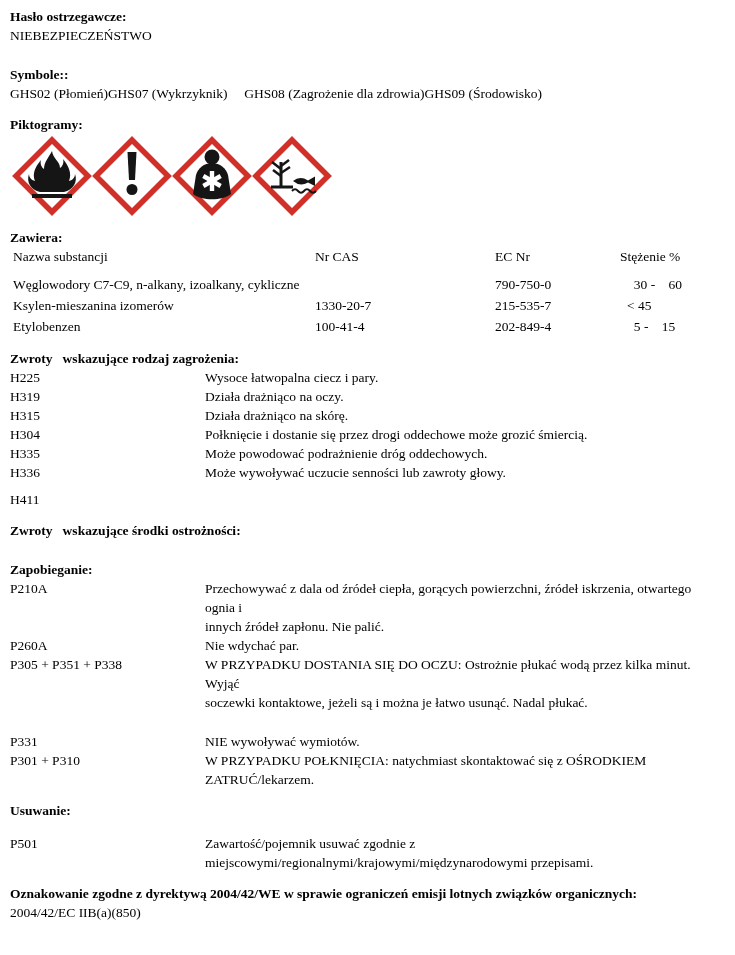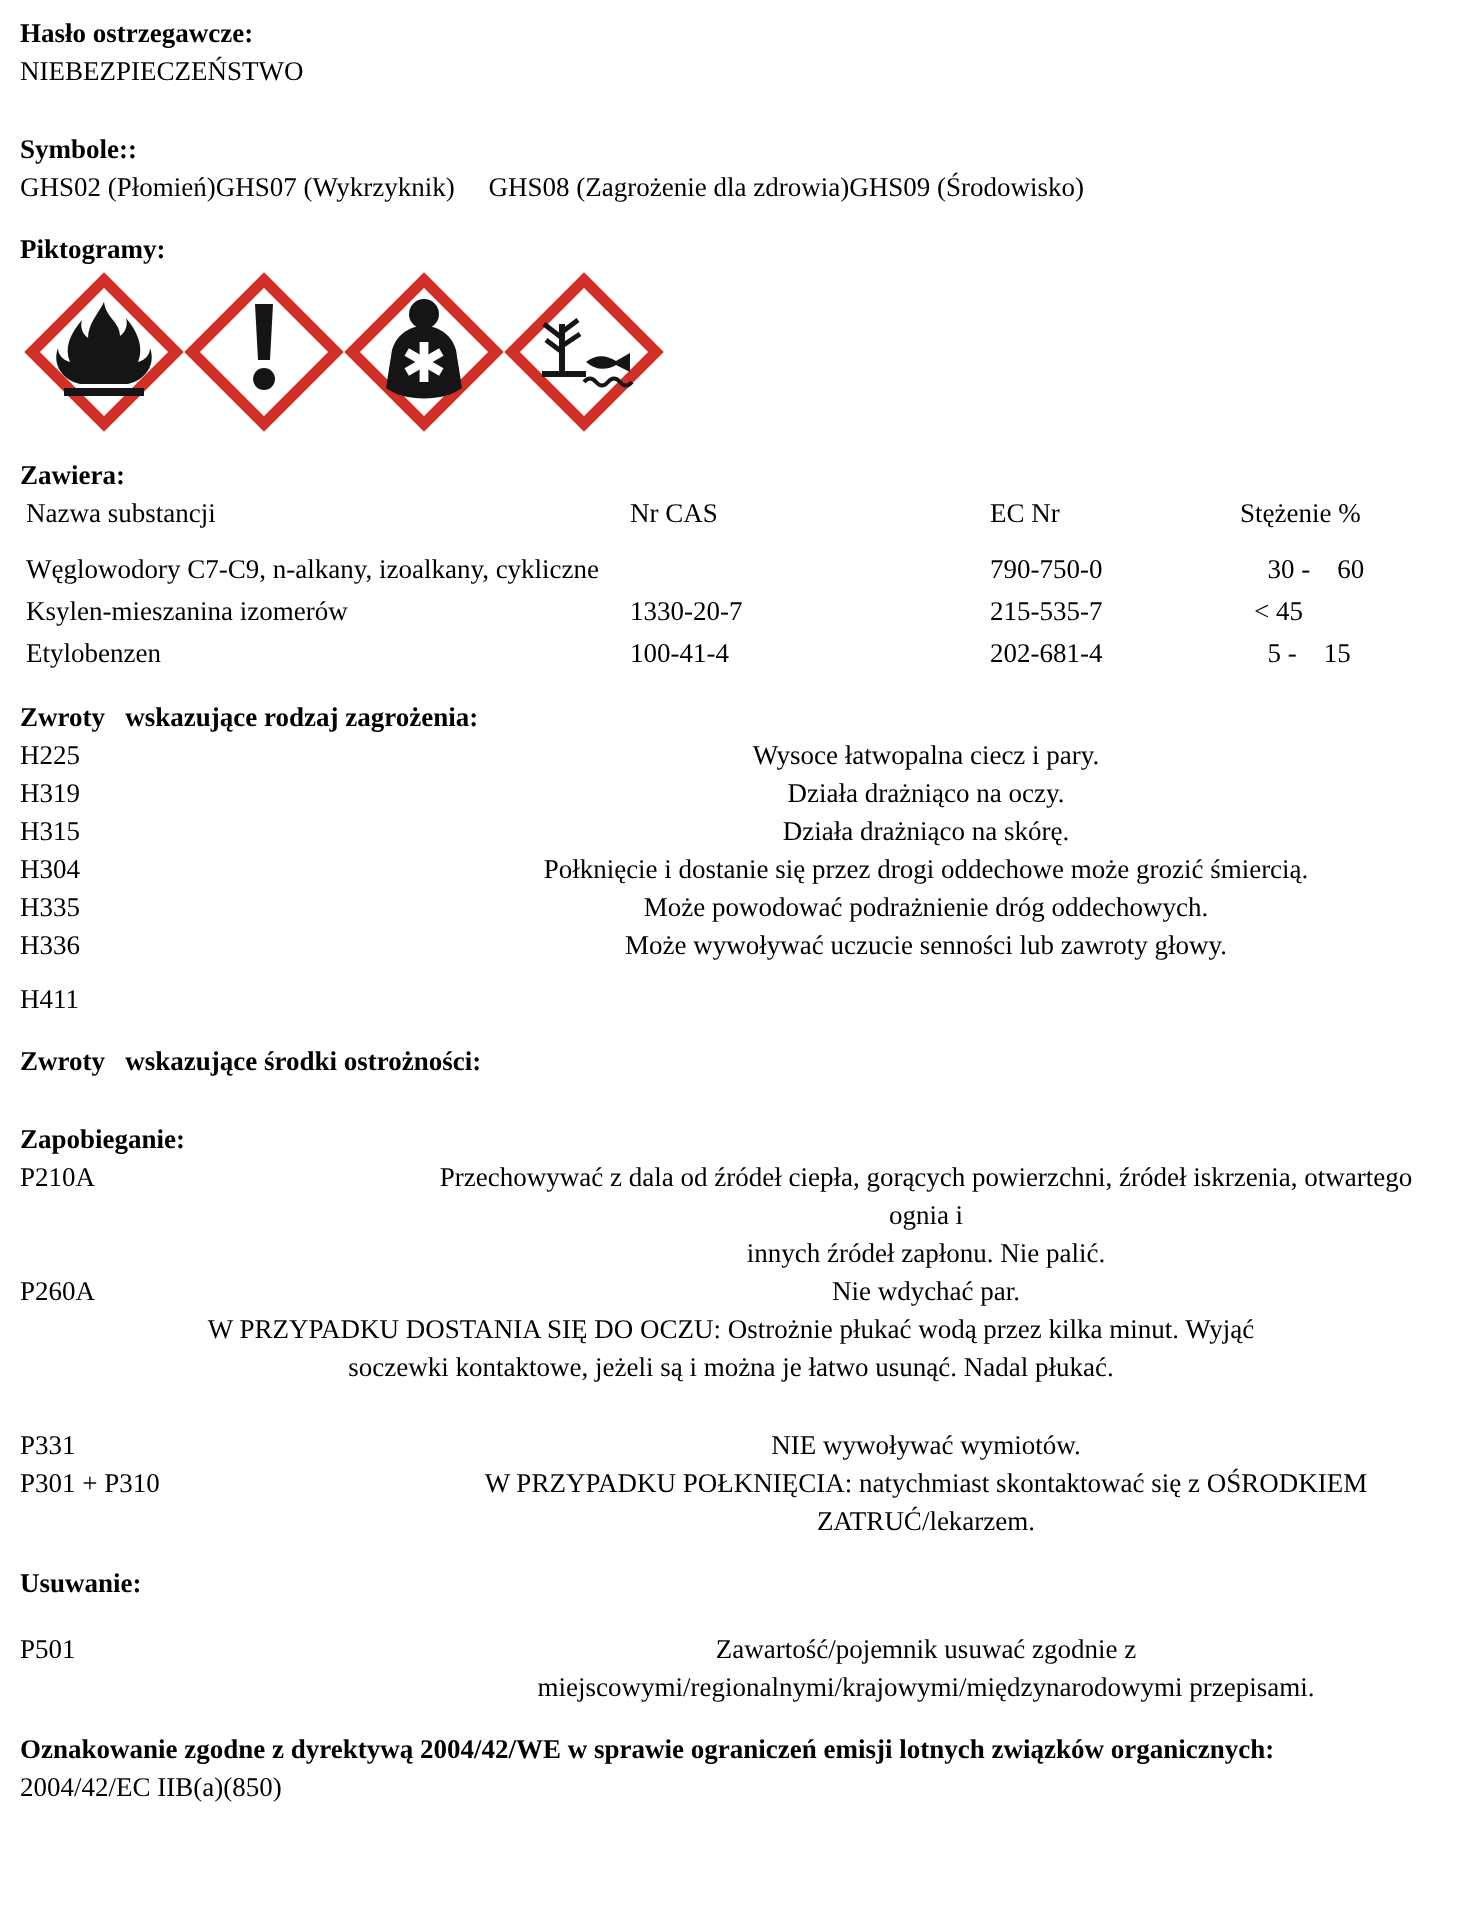--- a/index.html
+++ b/index.html
@@ -27,21 +27,21 @@
 
   
   .subst-grid { display: grid; grid-template-columns: 302px 180px 125px auto; }
   .subst-grid .cell { padding-left: 3px; line-height: 21px; }
   .subst-grid .hdr { line-height: 19px; margin-bottom: 8px; }
   .subst-grid .conc { padding-left: 10px; }
 
   
   .coderow { display: flex; align-items: flex-start; }
   .coderow .code { flex: 0 0 195px; }
-  .coderow .desc { flex: 1 1 auto; padding-right: 4px; text-align: center; }
+  .coderow .desc { flex: 1 1 auto; padding-right: 4px; }
 
   .gap-before-lg { margin-top: 12px; }
   .gap-before-md { margin-top: 8px; }
   .gap-before-sm { margin-top: 20px; }
 </style>
 </head>
 <body>
 
 <div>
   <div class="b">Hasło ostrzegawcze:</div>
@@ -105,21 +105,21 @@
     <div class="cell">790-750-0</div>
     <div class="cell conc pre">  30 -    60</div>
 
     <div class="cell">Ksylen-mieszanina izomerów</div>
     <div class="cell">1330-20-7</div>
     <div class="cell">215-535-7</div>
     <div class="cell conc pre">&lt; 45</div>
 
     <div class="cell">Etylobenzen</div>
     <div class="cell">100-41-4</div>
-    <div class="cell">202-681-4</div>
+    <div class="cell">202-849-4</div>
     <div class="cell conc pre">  5 -    15</div>
   </div>
 </div>
 
 <div class="sec-gap-md">
   <div class="b pre">Zwroty   wskazujące rodzaj zagrożenia:</div>
 
   <div class="coderow">
     <div class="code">H225</div>
     <div class="desc pre">Wysoce łatwopalna ciecz i pary.</div>
@@ -157,20 +157,21 @@
     <div class="code">P210A</div>
     <div class="desc pre">Przechowywać z dala od źródeł ciepła, gorących powierzchni, źródeł iskrzenia, otwartego ognia i
 innych źródeł zapłonu. Nie palić.</div>
   </div>
   <div class="coderow">
     <div class="code">P260A</div>
     <div class="desc pre">Nie wdychać par.</div>
   </div>
 
   <div class="coderow">
+    <div class="code">P305 + P351 + P338</div>
     <div class="desc pre">W PRZYPADKU DOSTANIA SIĘ DO OCZU: Ostrożnie płukać wodą przez kilka minut. Wyjąć
 soczewki kontaktowe, jeżeli są i można je łatwo usunąć. Nadal płukać.</div>
   </div>
   <div class="coderow gap-before-sm">
     <div class="code">P331</div>
     <div class="desc pre">NIE wywoływać wymiotów.</div>
   </div>
   <div class="coderow">
     <div class="code">P301 + P310</div>
     <div class="desc pre">W PRZYPADKU POŁKNIĘCIA: natychmiast skontaktować się z OŚRODKIEM

